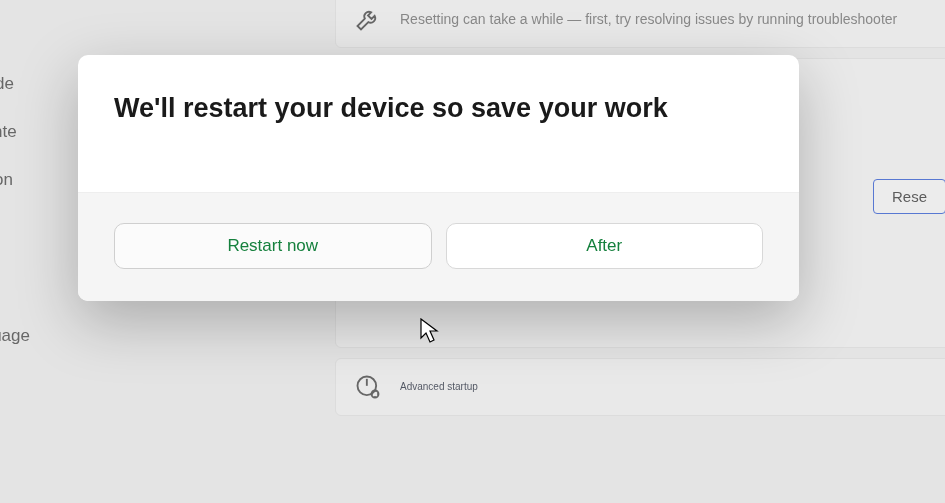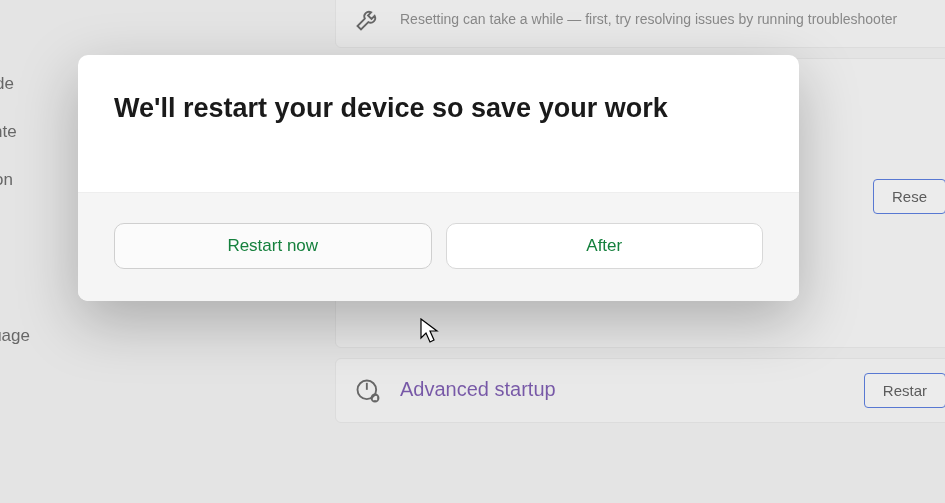--- a/index.html
+++ b/index.html
@@ -6,21 +6,21 @@
     body { width: 945px; height: 503px; background: #f3f3f3; overflow: hidden; position: relative; }
     .overlay { position: absolute; inset: 0; background: rgba(200,200,200,0.35); z-index: 5; }
 
     
     .bg-sidebar { position: absolute; left: -60px; top: 0; width: 180px; padding-top: 60px; }
     .bg-sidebar-item { font-size: 17px; color: #333; padding: 14px 20px; white-space: nowrap; }
     .bg-main { position: absolute; left: 335px; right: -20px; top: -10px; }
     .bg-card { border: 1px solid #e6e6e6; border-radius: 6px; background: #fbfbfb; margin-bottom: 10px; padding: 14px 18px; display: flex; align-items: center; gap: 18px; }
     .bg-card-icon { width: 28px; height: 28px; flex: 0 0 28px; color: #333; }
     .bg-card-text { flex: 1; }
-    .bg-card-title { font-size: 20px; color: #4c1d95; margin-bottom: 2px; }
+    .bg-card-title { font-size: 10px; color: #0f172a; margin-bottom: 2px; }
     .bg-card-sub { font-size: 14px; color: #666; line-height: 1.35; }
     .bg-action-btn { background: #fff; border: 1px solid #1d4ed8; border-radius: 4px; padding: 8px 18px; font-size: 15px; color: #222; }
     .spacer-card { height: 290px; }
 
     
     .dialog { position: absolute; left: 78px; top: 55px; width: 721px; background: #fff; border-radius: 10px; box-shadow: 0 20px 60px rgba(0,0,0,0.25); z-index: 10; overflow: hidden; }
     .dialog-body { padding: 38px 36px 46px 36px; }
     .dialog-title { font-size: 27px; font-weight: 600; color: #1a1a1a; margin-bottom: 22px; }
     .dialog-msg { font-size: 17px; color: #222; line-height: 1.55; }
     .dialog-footer { background: #f5f5f5; padding: 30px 36px 32px 36px; display: flex; gap: 14px; border-top: 1px solid #eee; }
@@ -58,21 +58,20 @@
   <div class="bg-card">
     <svg class="bg-card-icon" viewBox="0 0 24 24" fill="none" stroke="currentColor" stroke-width="1.6">
         <circle cx="11" cy="11" r="8"></circle>
         <path d="M11 5v6"></path>
         <circle cx="18" cy="18" r="3"></circle>
         <path d="M18 15v1M18 20v1M15 18h1M20 18h1"></path>
       </svg>
     <div class="bg-card-text">
       <div class="bg-card-title">Advanced startup</div>
     </div>
-    <button class="bg-action-btn">Restar</button>
   </div>
 </div>
 
 <div class="overlay"></div>
 
 <div class="dialog">
   <div class="dialog-body">
     <h1 class="dialog-title">We'll restart your device so save your work</h1>
   </div>
   <div class="dialog-footer">

